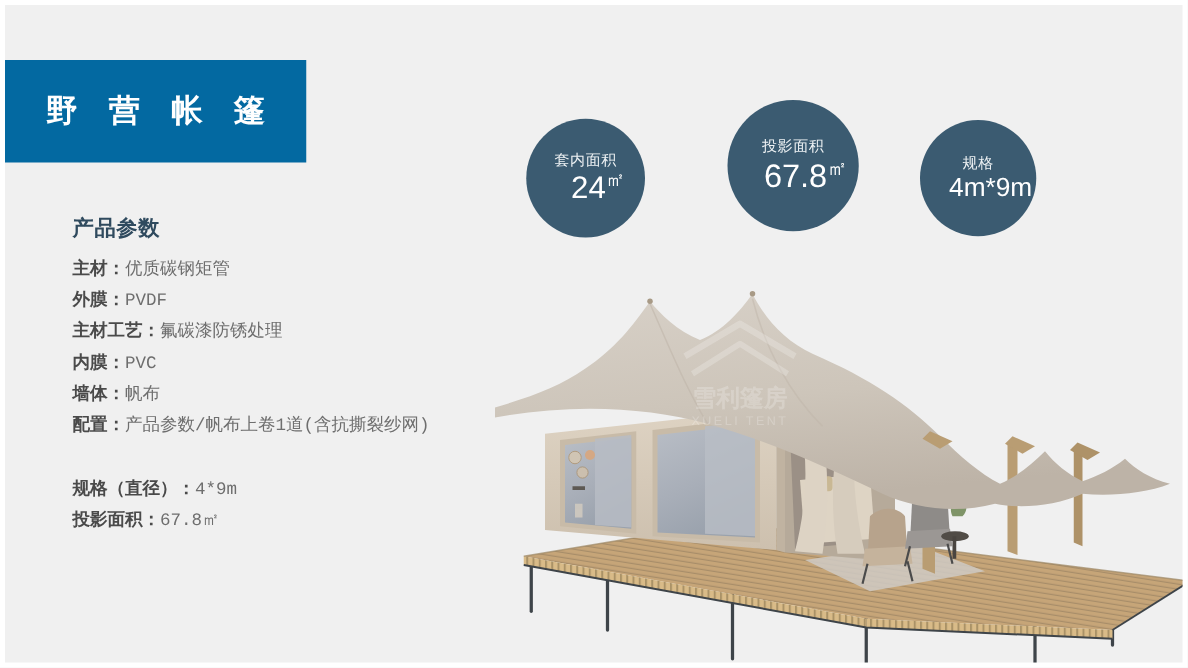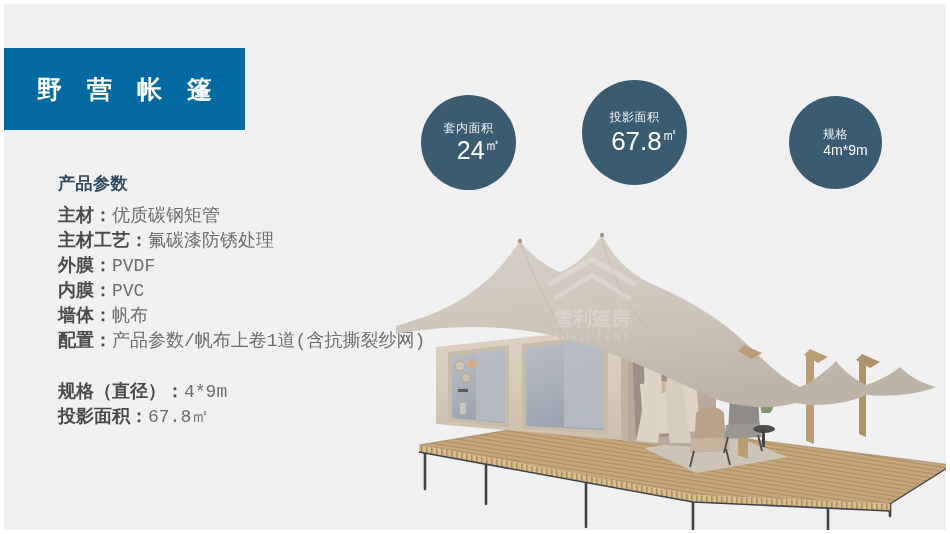--- a/index.html
+++ b/index.html
@@ -54,21 +54,21 @@
   .spec-section { margin-bottom: 14px; font-family: Liberation Mono, monospace; }
   .section-heading {
     color: #2f4a5e;
     font-size: 17px;
     font-weight: bold;
     margin: 0 0 9px 0;
     line-height: 1.1;
     letter-spacing: 0.5px;
   }
   .spec-row {
-    font-size: 18px;
+    font-size: 14px;
     line-height: 25px;
     white-space: nowrap;
     color: #6b6b6b;
   }
   .spec-label {
     font-weight: bold;
     color: #4a4a4a;
   }
   .spec-value {
     color: #6e6e6e;
@@ -104,22 +104,22 @@
     color: #ffffff;
     margin-left: 20px;
   }
   .stat-value .sup {
     font-size: 0.62em;
     vertical-align: super;
   }
   #stat-circle-1 { left: 417px; top: 91px; width: 95px; height: 95px; }
   #stat-circle-2 { left: 578px; top: 76px; width: 105px; height: 105px; }
   #stat-circle-2 .stat-value { font-size: 26px; }
-  #stat-circle-3 { left: 785px; top: 92px; width: 93px; height: 93px; }
-  #stat-circle-3 .stat-value { font-size: 14px; }
+  #stat-circle-3 { left: 732px; top: 92px; width: 93px; height: 93px; }
+  #stat-circle-3 .stat-value { font-size: 21px; }
 
   
   #product-render {
     position: absolute;
     left: 392px;
     top: 195px;
     width: 558px;
     height: 339px;
   }
   #product-render svg { display: block; }
@@ -146,22 +146,22 @@
   <div class="stat-circle" id="stat-circle-3">
     <span class="stat-label">规格</span>
     <span class="stat-value">4m*9m</span>
   </div>
 
   <div id="spec-panel">
 
     <div class="spec-section" id="spec-section-1">
       <div class="section-heading">产品参数</div>
       <div class="spec-row"><span class="spec-label">主材：</span><span class="spec-value">优质碳钢矩管</span></div>
+      <div class="spec-row"><span class="spec-label">外膜：</span><span class="spec-value">PVDF</span></div>
       <div class="spec-row"><span class="spec-label">主材工艺：</span><span class="spec-value">氟碳漆防锈处理</span></div>
-      <div class="spec-row"><span class="spec-label">外膜：</span><span class="spec-value">PVDF</span></div>
       <div class="spec-row"><span class="spec-label">内膜：</span><span class="spec-value">PVC</span></div>
       <div class="spec-row"><span class="spec-label">墙体：</span><span class="spec-value">帆布</span></div>
       <div class="spec-row"><span class="spec-label">配置：</span><span class="spec-value">产品参数/帆布上卷1道(含抗撕裂纱网)</span></div>
     </div>
 
     <div class="spec-section" id="spec-section-2">
       <div class="spec-row"><span class="spec-label">规格（直径）：</span><span class="spec-value">4*9m</span></div>
       <div class="spec-row"><span class="spec-label">投影面积：</span><span class="spec-value">67.8㎡</span></div>
     </div>
 

